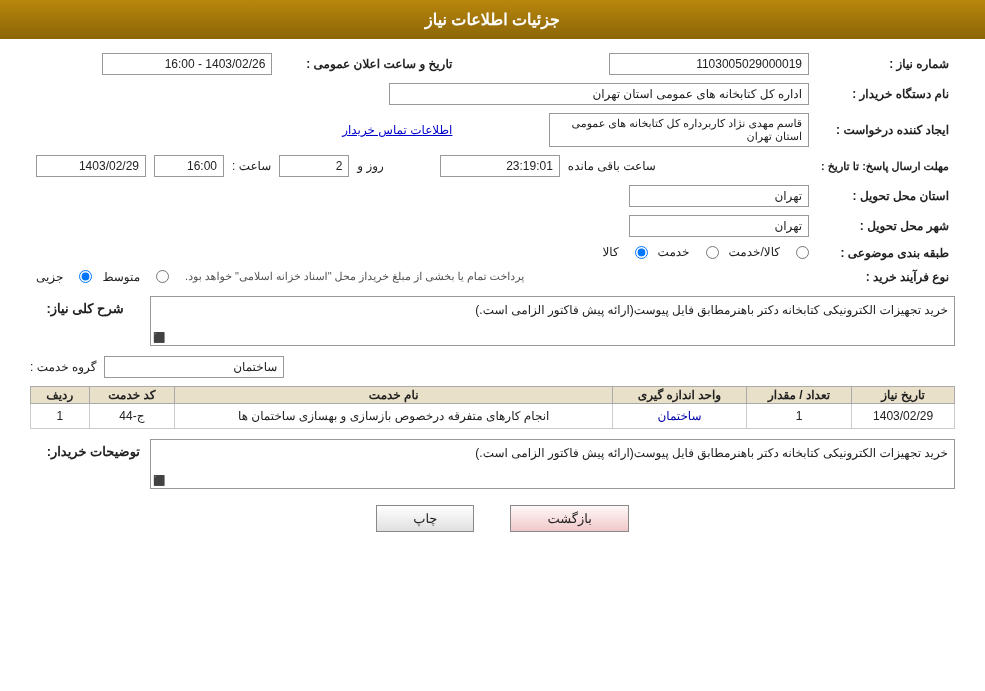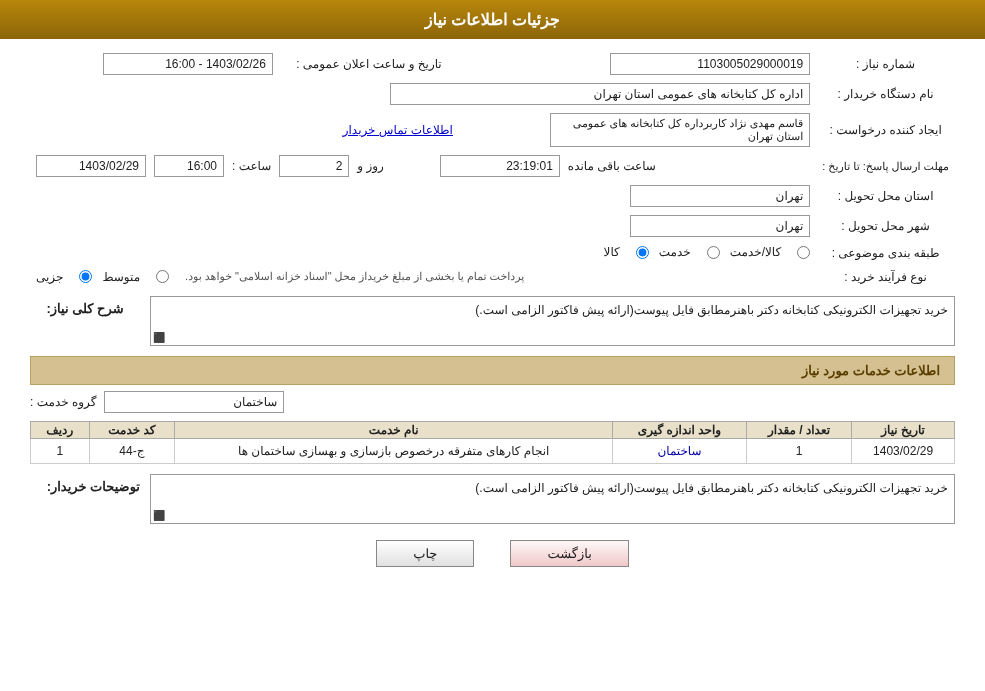--- a/index.html
+++ b/index.html
@@ -35,22 +35,22 @@
       margin-bottom: 8px;
     }
     .info-table td {
       padding: 4px 6px;
       vertical-align: middle;
       font-size: 12px;
     }
     .label-cell {
       color: #222;
       white-space: nowrap;
-      text-align: center;
-      font-weight: normal;
+      text-align: right;
+      font-weight: bold;
       width: 130px;
     }
     .value-cell {
       text-align: right;
     }
     .input-box {
       border: 1px solid #999;
       background: #fff;
       padding: 3px 6px;
       font-size: 12px;
@@ -243,21 +243,20 @@
     <div style="display:flex; align-items:flex-start; gap:10px; margin-bottom:10px;">
       <div style="flex:1; position:relative;">
         <div class="desc-box">
           <span>خرید تجهیزات الکترونیکی کتابخانه دکتر باهنرمطابق فایل پیوست(ارائه پیش فاکتور الزامی است.)</span>
           <span class="desc-box-icon">⬛</span>
         </div>
       </div>
       <div style="white-space:nowrap; font-weight:bold; font-size:13px; padding-top:5px; min-width:110px; text-align:center;">شرح کلی نیاز:</div>
     </div>
 
-    <div class="section-header">اطلاعات خدمات مورد نیاز</div>
 
     <div style="display:flex; align-items:center; gap:8px; justify-content:flex-end; margin-bottom:8px;">
       <span class="input-box" style="display:inline-block; width:180px;">ساختمان</span>
       <span>گروه خدمت :</span>
     </div>
 
     <table class="services-table">
       <thead>
         <tr>
             <th>تاریخ نیاز</th>

